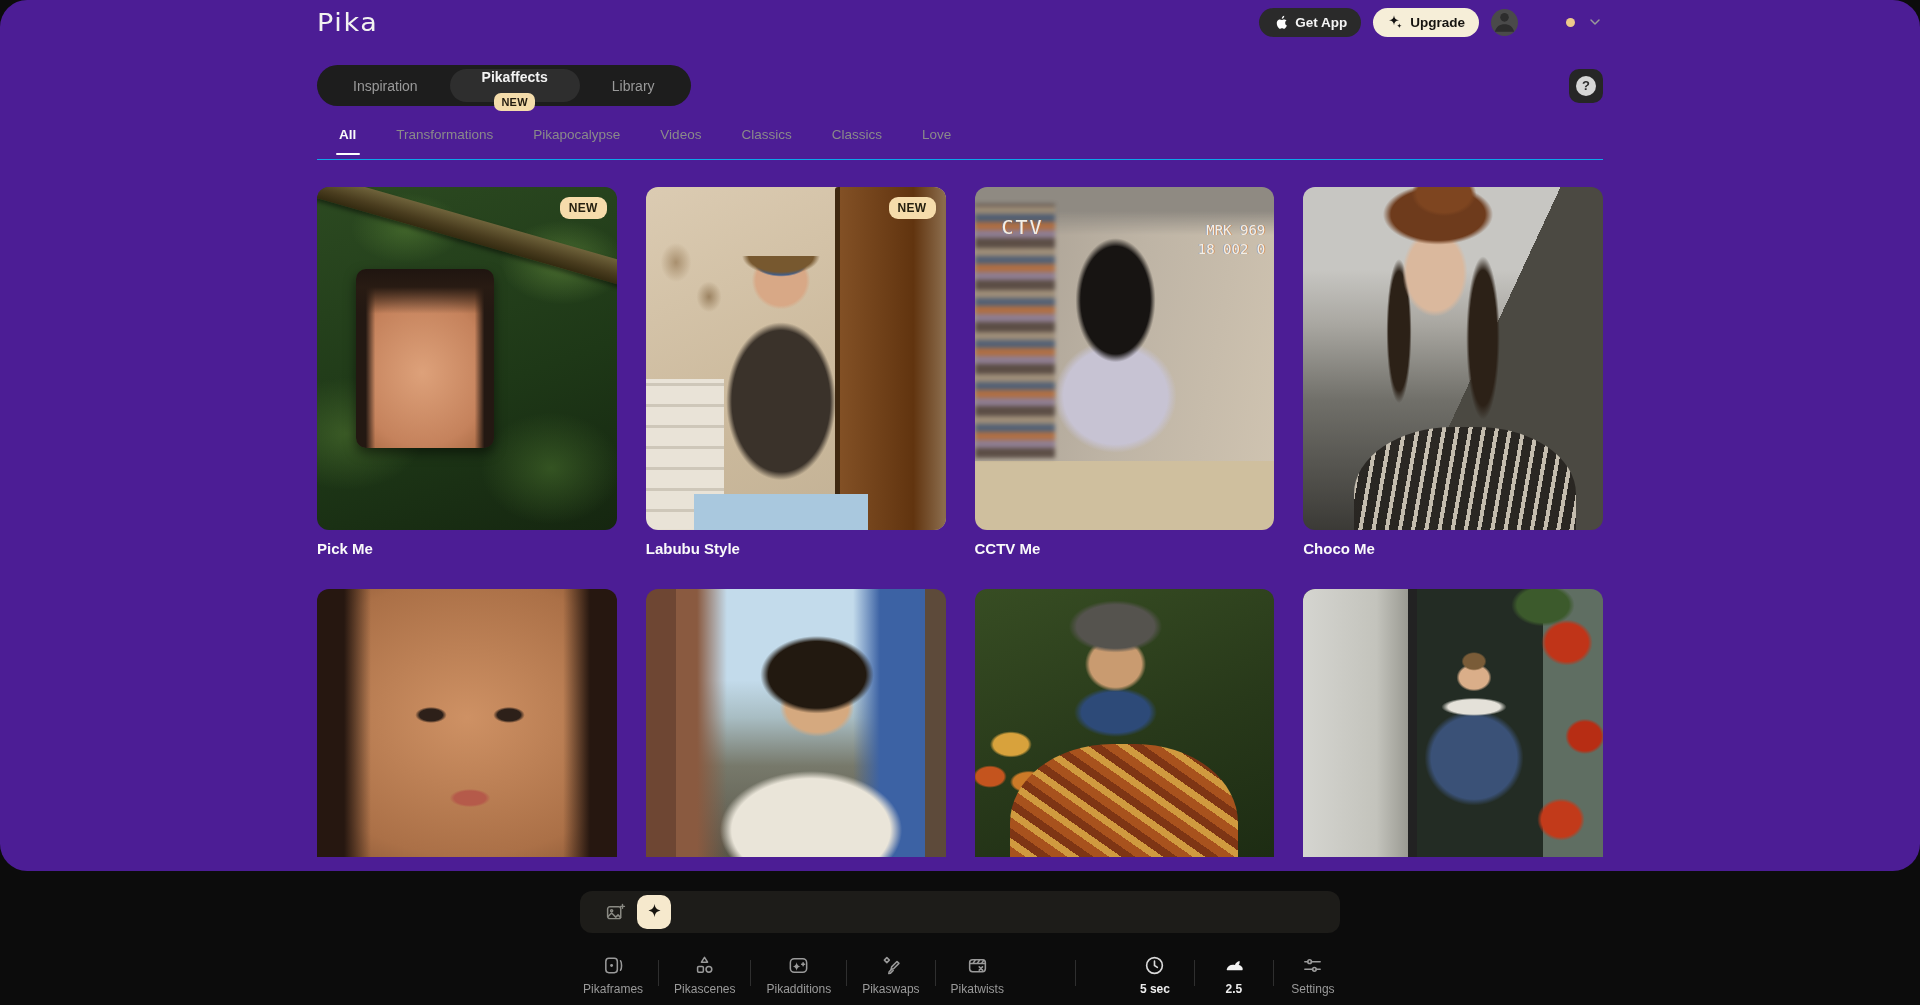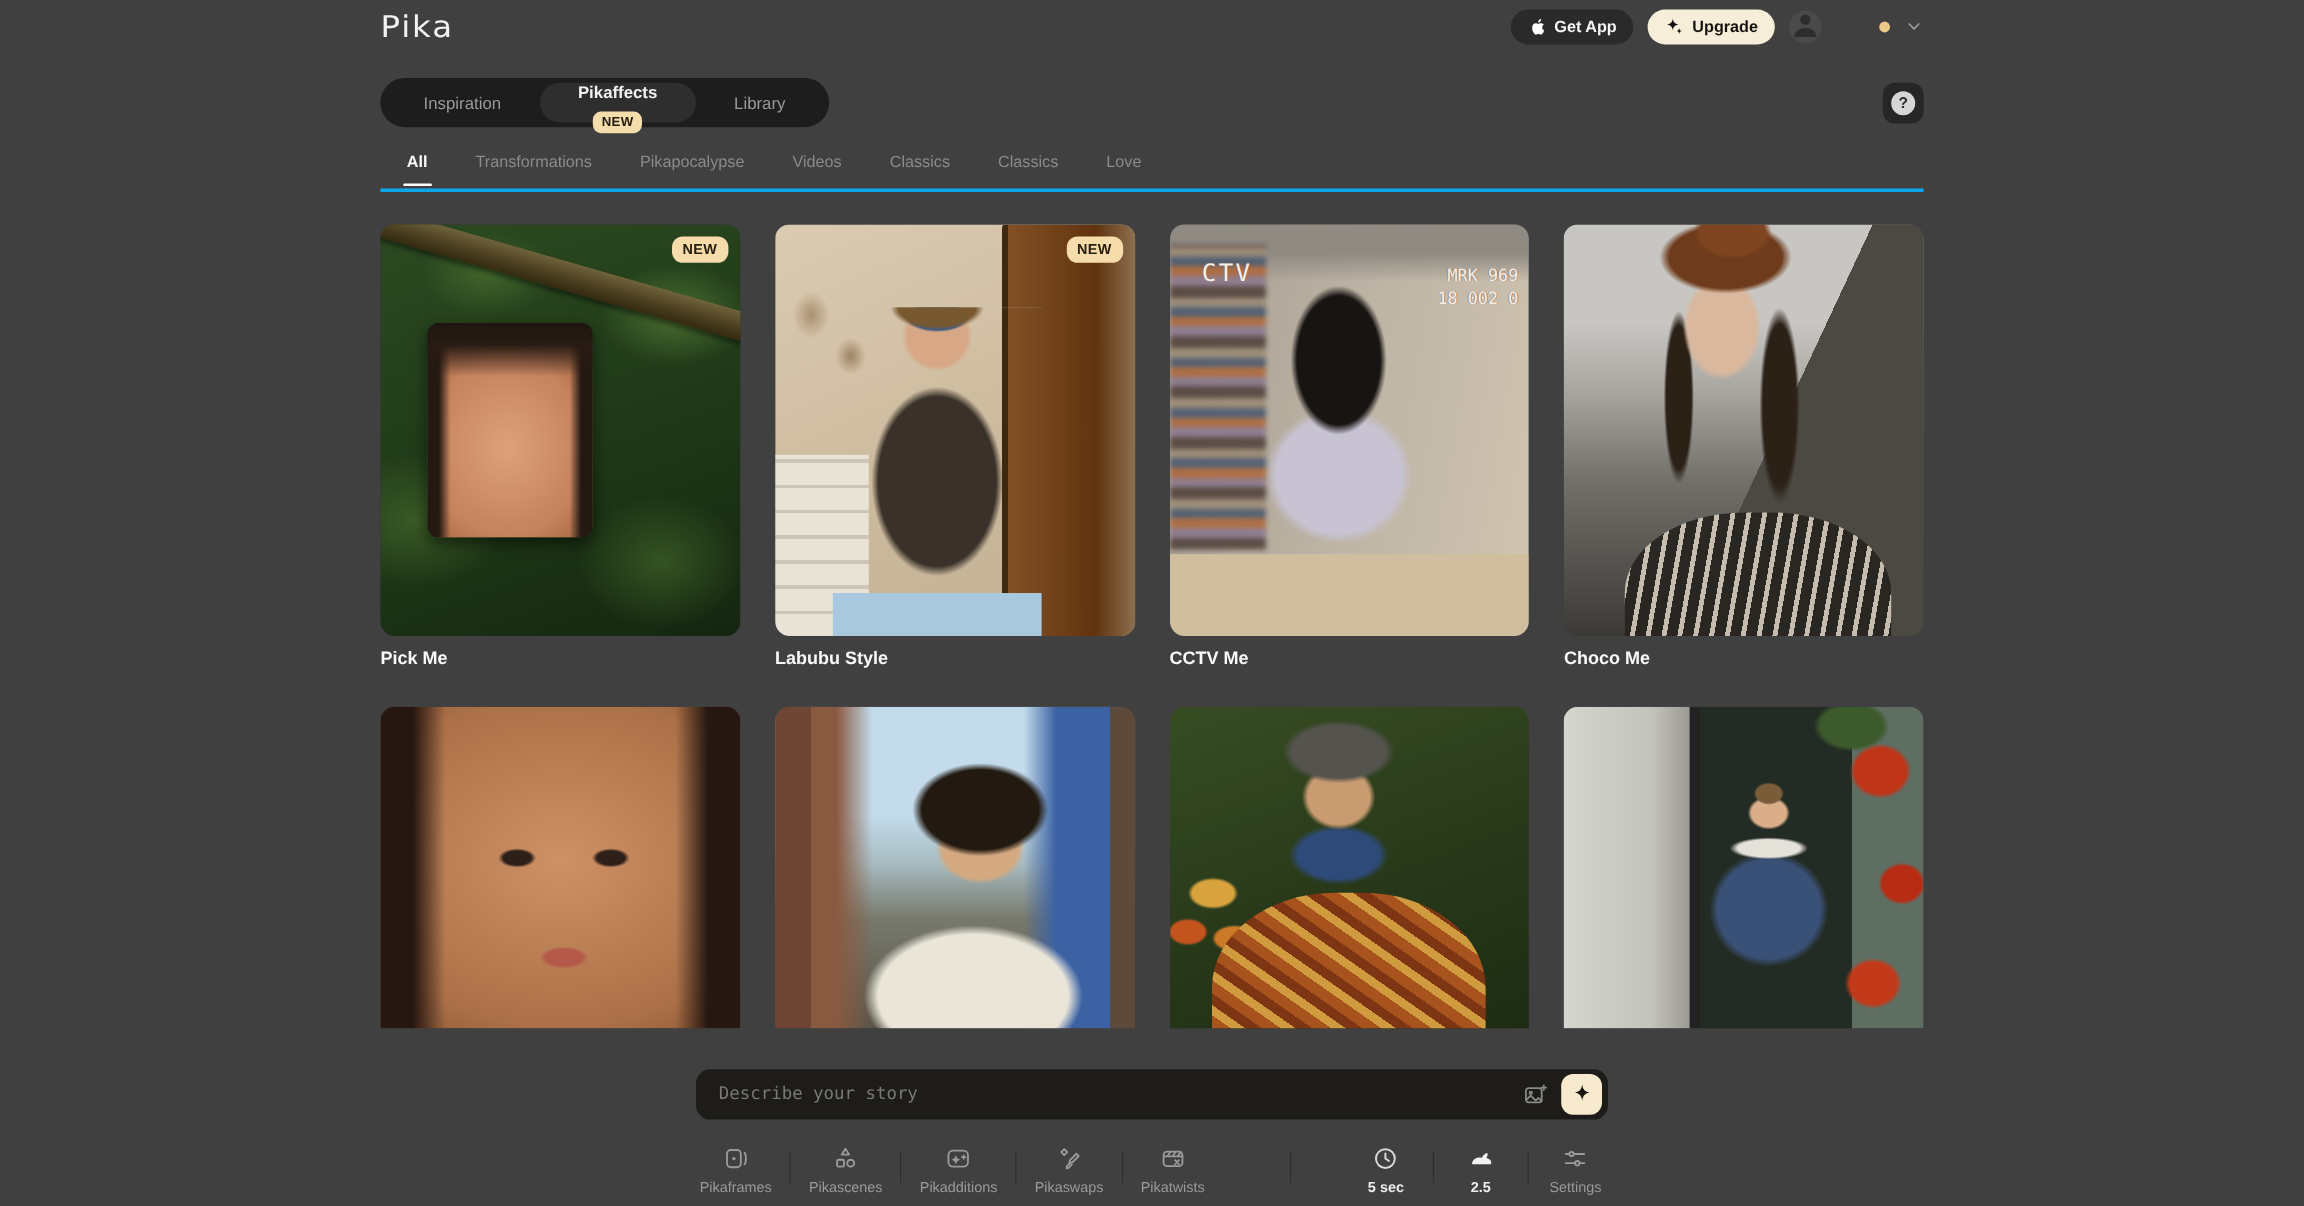--- a/index.html
+++ b/index.html
@@ -2,21 +2,21 @@
 <html><head>
 <meta charset="utf-8">
 <style>
   * { margin:0; padding:0; box-sizing:border-box; }
   html,body { background:#0c0c0c; }
   body {
     width:1920px; height:1005px; overflow:hidden;
     font-family:"Liberation Sans", sans-serif;
     color:#eaeaea;
   }
-  .page { position:relative; width:1920px; height:1005px; background:#404040; }
+  .page { position:relative; width:1920px; height:871px; background:#4c1d95;border-radius:27px; }
   .col { width:1286px; margin:0 auto; }
 
   
   .topbar { display:flex; align-items:center; justify-content:space-between; padding-top:7px; height:37px; }
   .logo { font-family:"DejaVu Sans", sans-serif; font-size:25px; font-weight:400; letter-spacing:1.5px; color:#f2f2f0; transform:scaleX(1.08); transform-origin:left center; cursor:pointer; }
   .topbar-right { display:flex; align-items:center; gap:12px; }
   .btn { display:inline-flex; align-items:center; gap:7px; border:none; border-radius:17px; height:29px; padding:1px 14px; font-size:13.5px; font-weight:700; cursor:pointer; font-family:"Liberation Sans", sans-serif; }
   .btn-dark { background:#2a2a2a; color:#f5f5f5; }
   .btn-cream { background:#f6eed8; color:#161410; }
   .btn svg { display:block; }
@@ -27,21 +27,21 @@
   
   .tabs-row { margin-top:28px; display:flex; align-items:center; justify-content:space-between; height:41px; }
   .pill-tabs { display:flex; align-items:center; background:#1d1d1d; border-radius:21px; padding:4px; height:41px; }
   .pill-tab { display:flex; align-items:center; gap:8px; height:33px; padding:0 32px; border-radius:17px; font-size:14px; color:#9a9a9a; cursor:pointer; white-space:nowrap; }
   .pill-tab.active { background:#2e2e2e; color:#f2f2f2; font-weight:600;flex-direction:column; }
   .mini-badge { background:#f4dcab; color:#221b0f; font-size:11px; font-weight:700; padding:3px 7px; border-radius:7px; letter-spacing:.3px; }
   .help-btn { width:34px; height:34px; border:none; border-radius:10px; background:#262626; display:flex; align-items:center; justify-content:center; cursor:pointer; }
   .help-circle { width:20px; height:20px; border-radius:50%; background:#d6d6d6; color:#2b2b2b; font-size:13px; font-weight:700; display:flex; align-items:center; justify-content:center; }
 
   
-  .cat-row { margin-top:21px; height:33px; border-bottom:3px solid #0ea5e9; display:flex; align-items:flex-start; column-gap:40px; padding-left:22px; }
+  .cat-row { margin-top:21px; height:33px; border-bottom:1px solid #0ea5e9; display:flex; align-items:flex-start; column-gap:40px; padding-left:22px; }
   .cat { font-size:13.5px; color:#8a8a8a; cursor:pointer; padding-bottom:12px; position:relative; white-space:nowrap; }
   .cat.active { color:#fafafa; font-weight:600; }
   .cat.active::after { content:""; position:absolute; left:-20%; bottom:-1px; width:140%; height:2.5px; background:#ffffff; border-radius:2px; }
 
   
   .grid { margin-top:27px; display:grid; grid-template-columns:repeat(4, 1fr); column-gap:29px; row-gap:32px; }
   .card { cursor:pointer; }
   .card-img { position:relative; width:100%; height:343px; border-radius:12px; overflow:hidden; background-color:#222; }
   .card-img.short { height:268px; border-radius:12px 12px 0 0; }
   .card-title { margin-top:10px; font-size:15px; font-weight:700; color:#fafafa; }
@@ -299,21 +299,20 @@
         <div class="card-img short img-garden"></div>
       </div>
       <div class="card">
         <div class="card-img short img-doorway"></div>
       </div>
 
     </div>
   </div>
 
   <div class="prompt-bar">
-    <input class="prompt-input" type="text" placeholder="Describe your story" style="">
     <div class="prompt-imgadd">
       <svg width="21" height="21" viewBox="0 0 24 24" fill="none" stroke="#8a8a83" stroke-width="1.7" stroke-linecap="round" stroke-linejoin="round">
           <rect x="3" y="5.5" width="15" height="13.5" rx="2.5"></rect>
           <circle cx="7.6" cy="10" r="1.2"></circle>
           <path d="M3.5 16.5l4-4 4.8 4.8 2.6-2.6 3 3"></path>
           <path d="M20 2.8v4.4M17.8 5h4.4"></path>
         </svg>
     </div>
     <button class="prompt-send">
       <span>

